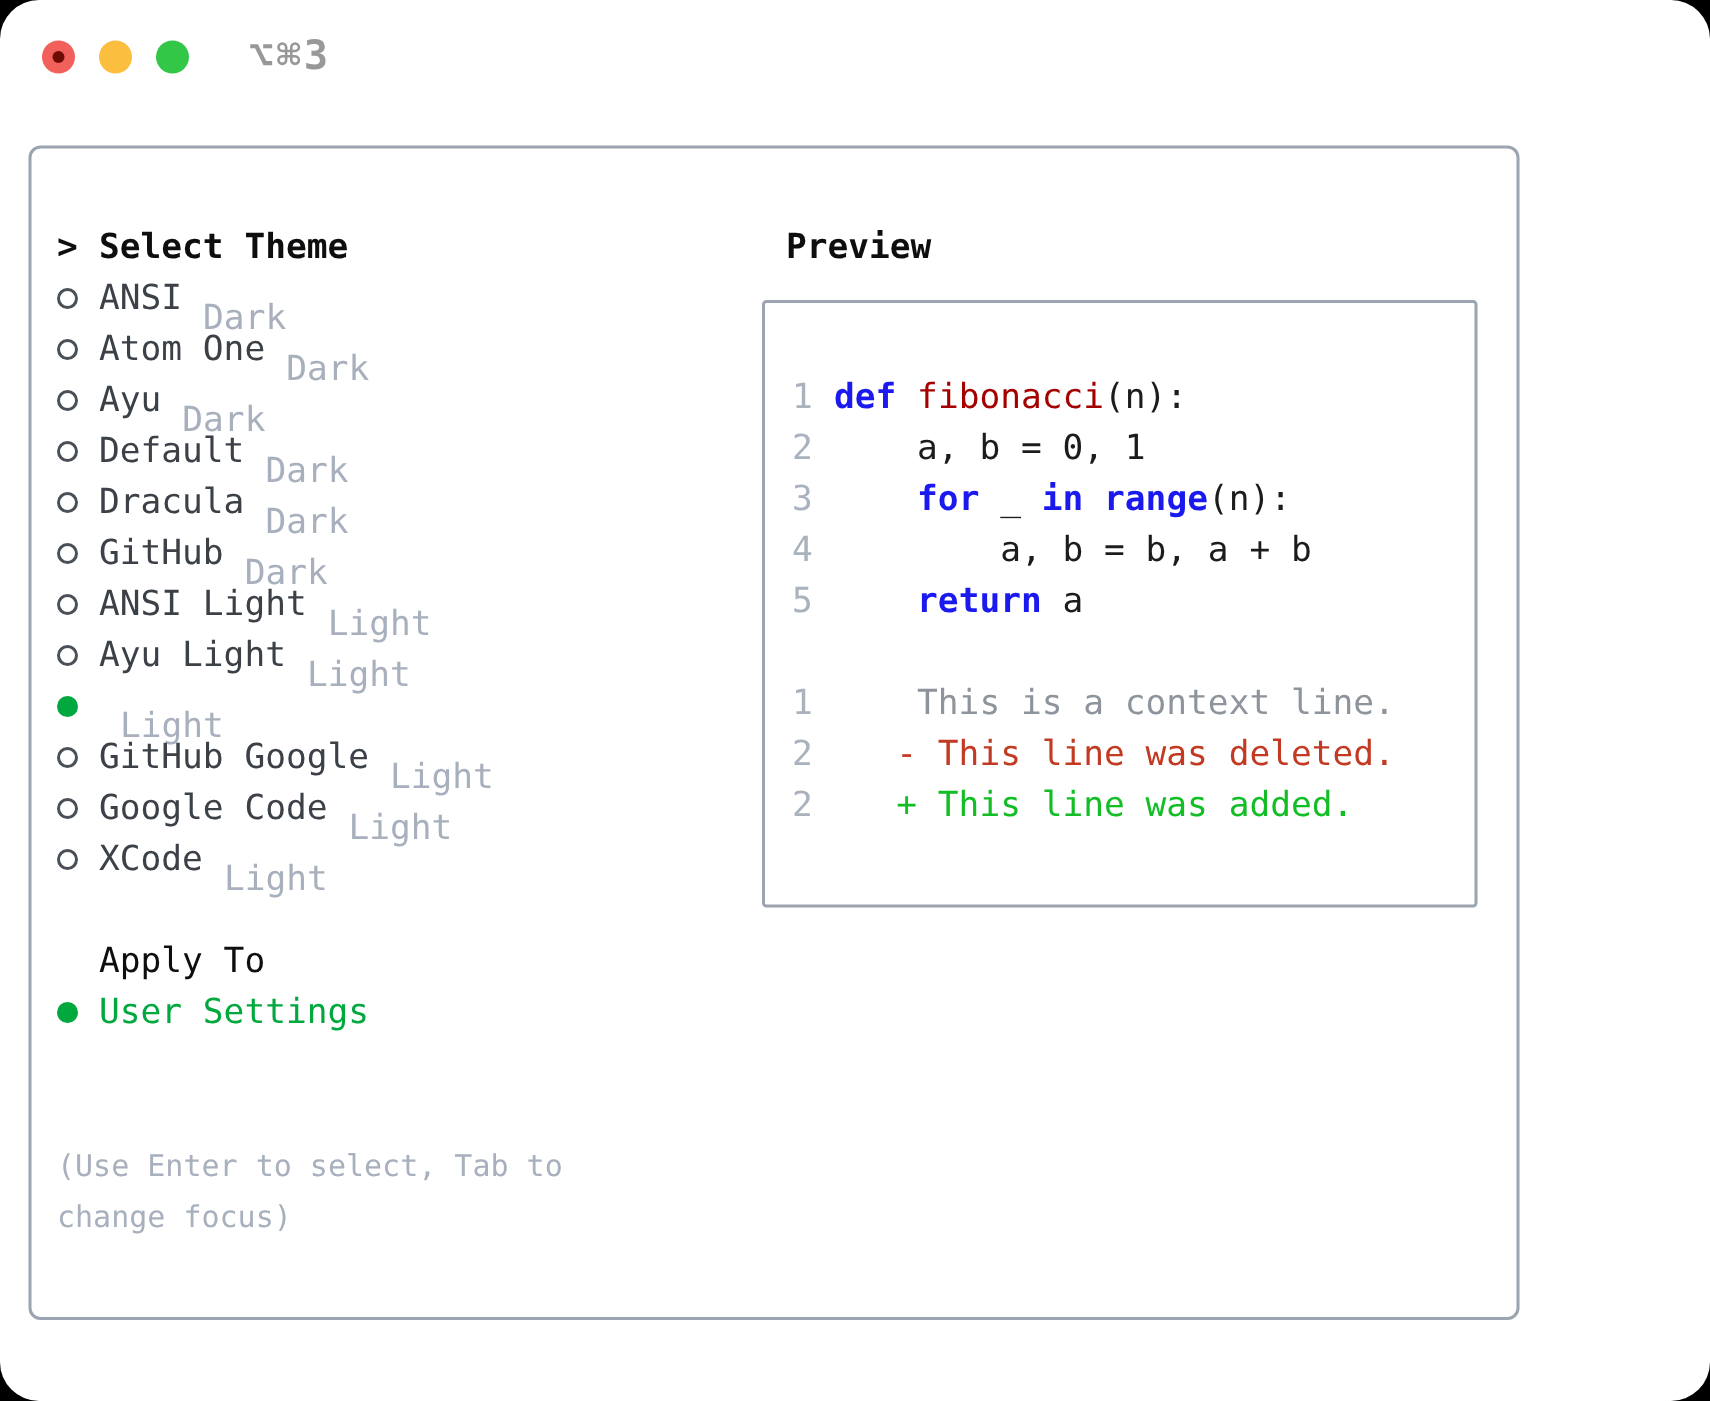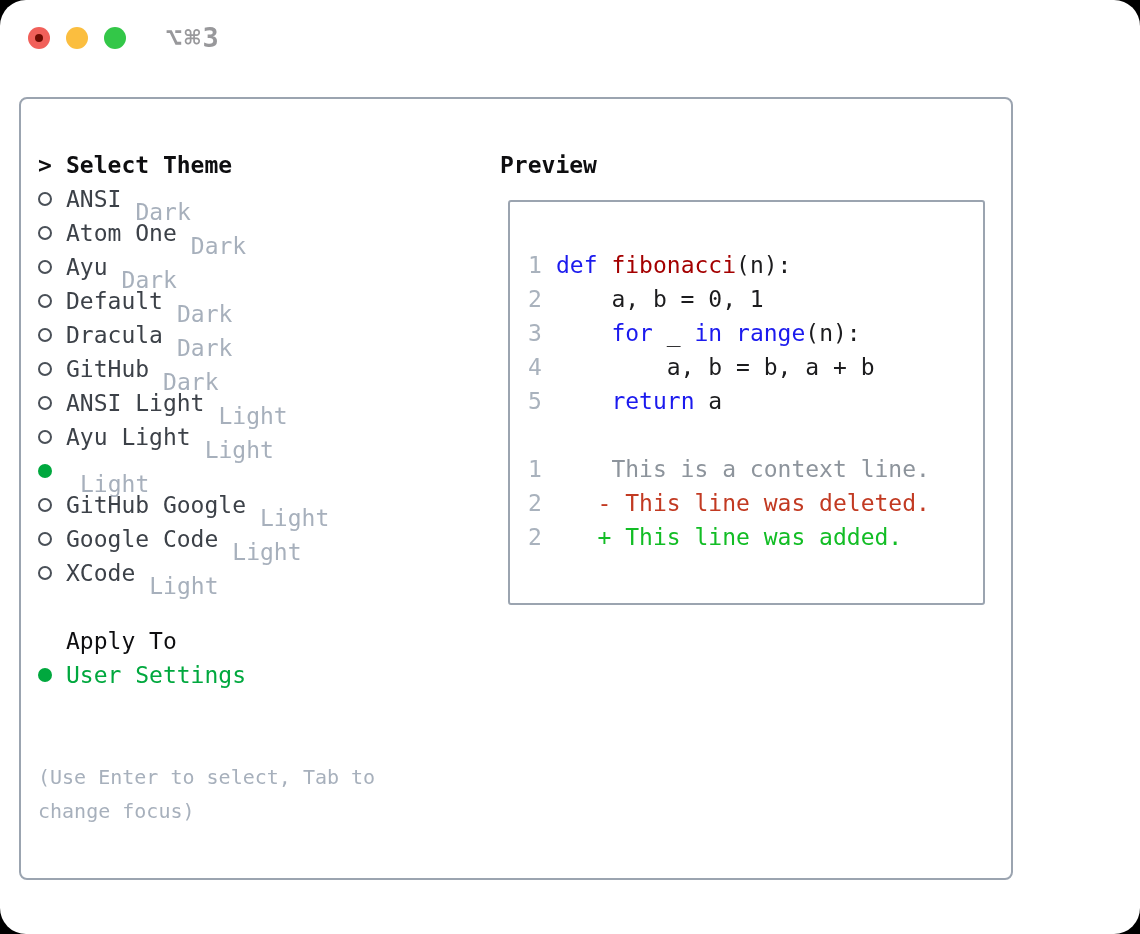--- a/index.html
+++ b/index.html
@@ -40,31 +40,31 @@
   .heading{font-weight:bold;color:var(--ink);}
   .label{color:var(--name);}
   .row.selected .label{color:var(--green);}
   .variant{color:var(--muted);margin-left:14px;margin-top:25px;}
   .theme-list{position:absolute;left:17px;top:49px;}
   .apply-block{position:absolute;left:17px;top:525px;}
   .apply-heading{color:var(--ink);padding-left:28px;}
   .hint{position:absolute;left:17px;top:661px;color:var(--muted);
         font-size:20px;line-height:34px;white-space:pre;}
   
-  .preview-heading{position:absolute;left:479px;top:49px;}
+  .preview-heading{position:absolute;left:503px;top:49px;}
   .preview-box{
     position:absolute;left:487px;top:101px;width:477px;height:405px;
     border:2px solid var(--border);border-radius:3px;box-sizing:border-box;
     background:#fff;
   }
   .preview-code{position:absolute;left:18px;top:46px;}
   .cline{height:34px;display:flex;align-items:center;font-size:23px;}
   .ln{flex:none;width:20px;color:var(--lnum);white-space:pre;}
   .codeseg{margin-left:8px;white-space:pre;}
-  .seg-kw{color:var(--kw);}
+  .seg-kw{color:var(--kw);font-weight:bold;}
   .seg-fn{color:var(--fn);}
   .seg-plain{color:var(--plain);}
   .seg-ctx{color:var(--ctx);}
   .seg-del{color:var(--del);}
   .seg-add{color:var(--add);}
 </style>
 </head>
 <body>
 
 <div class="window">

